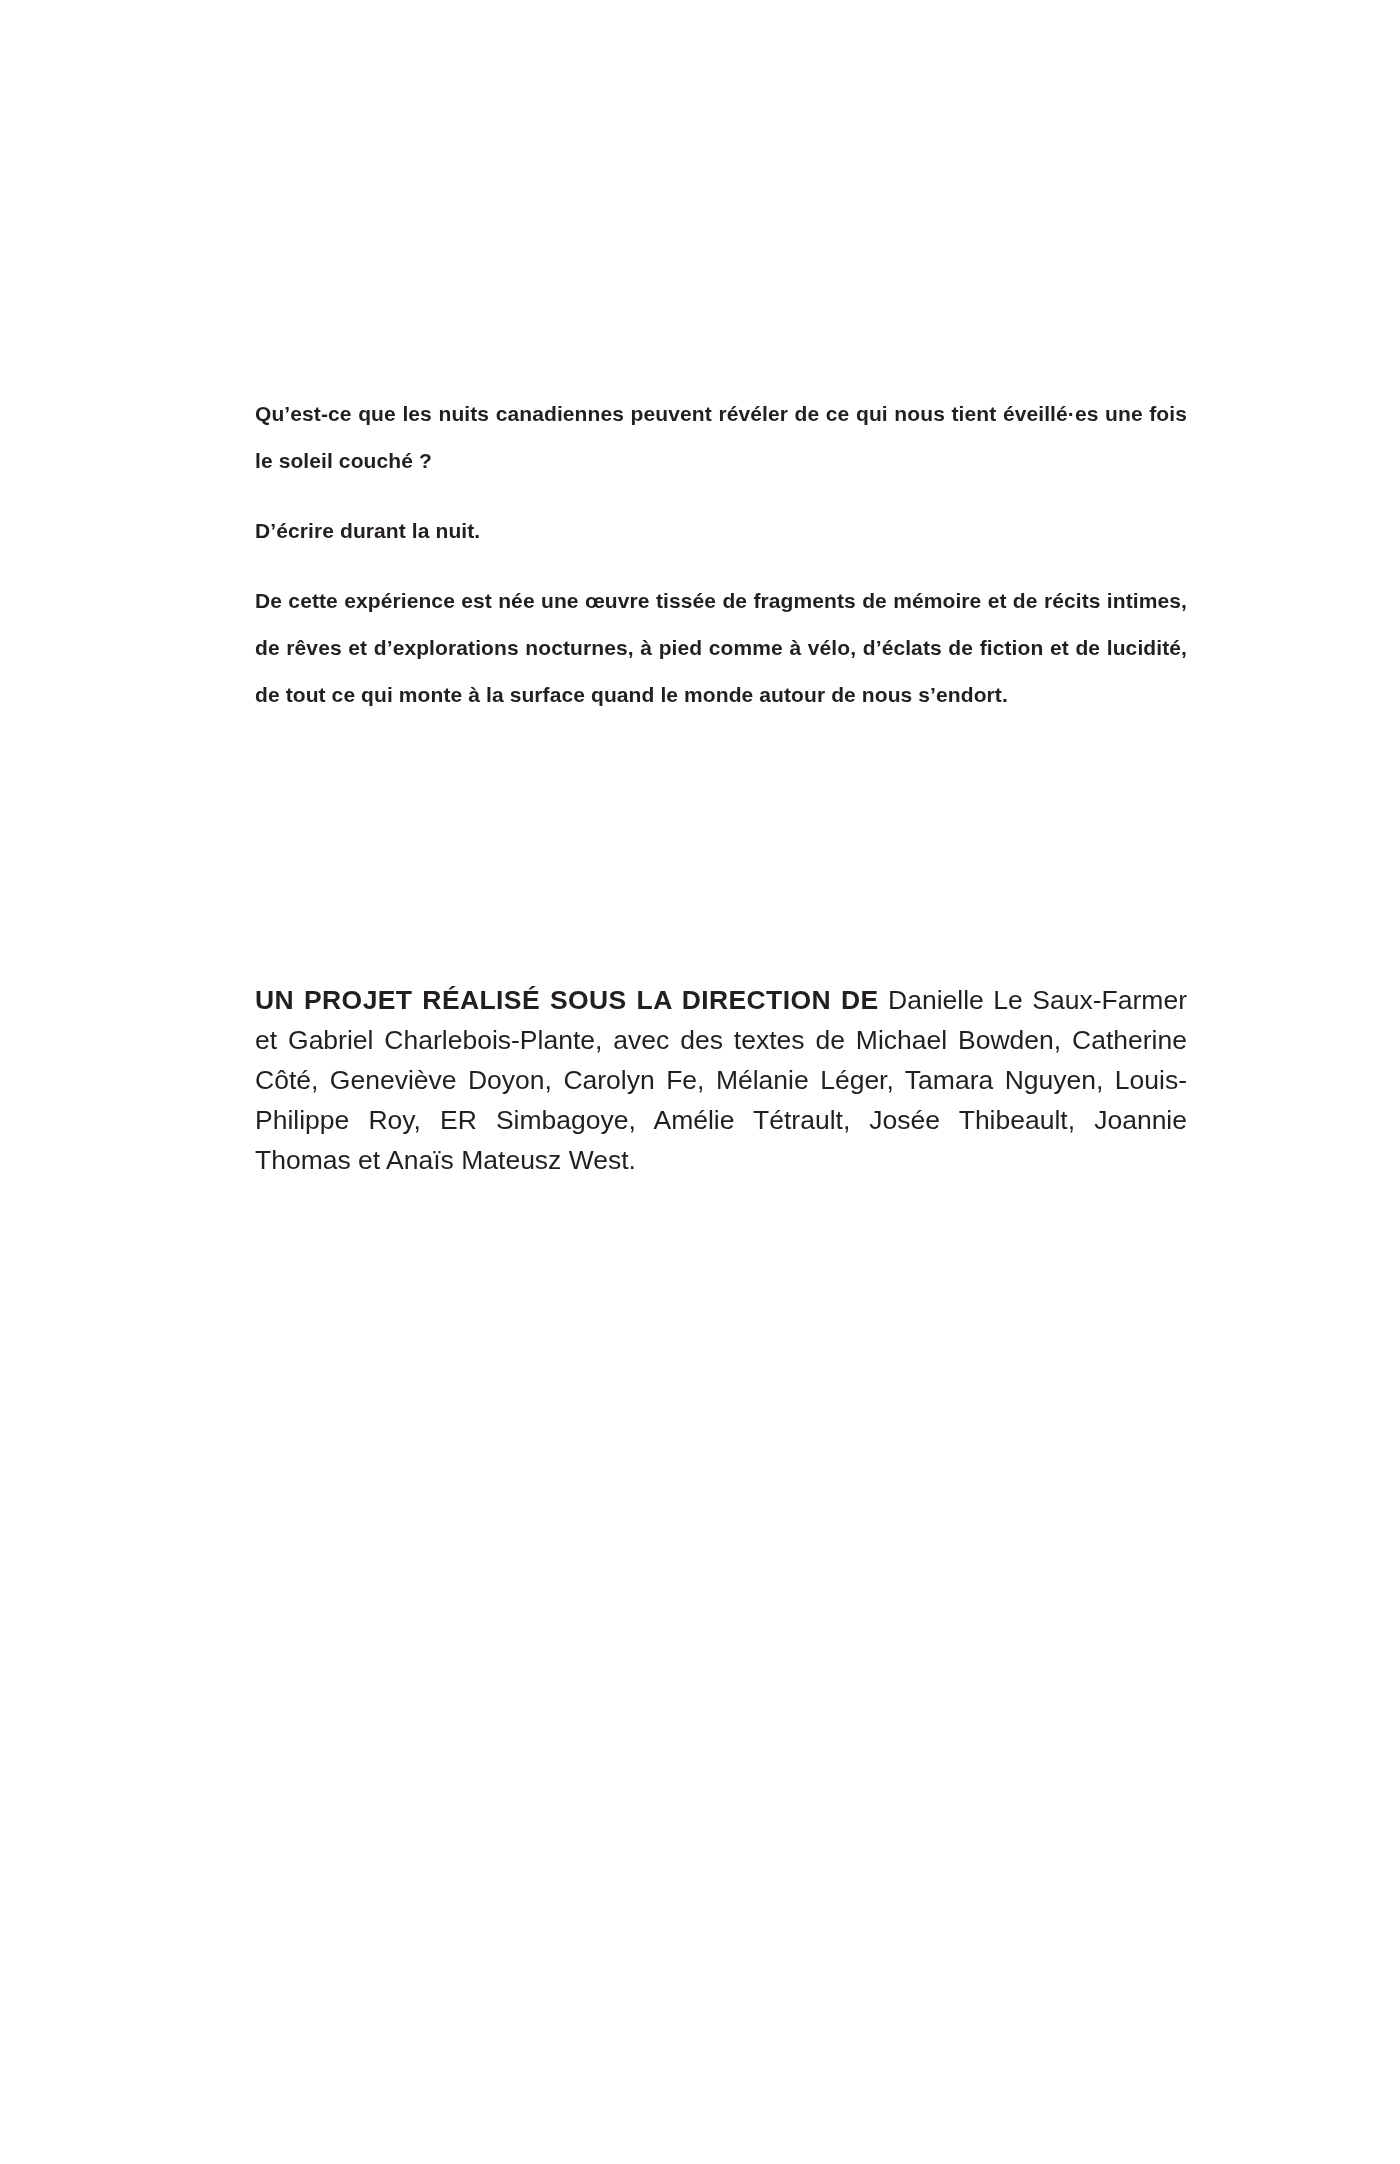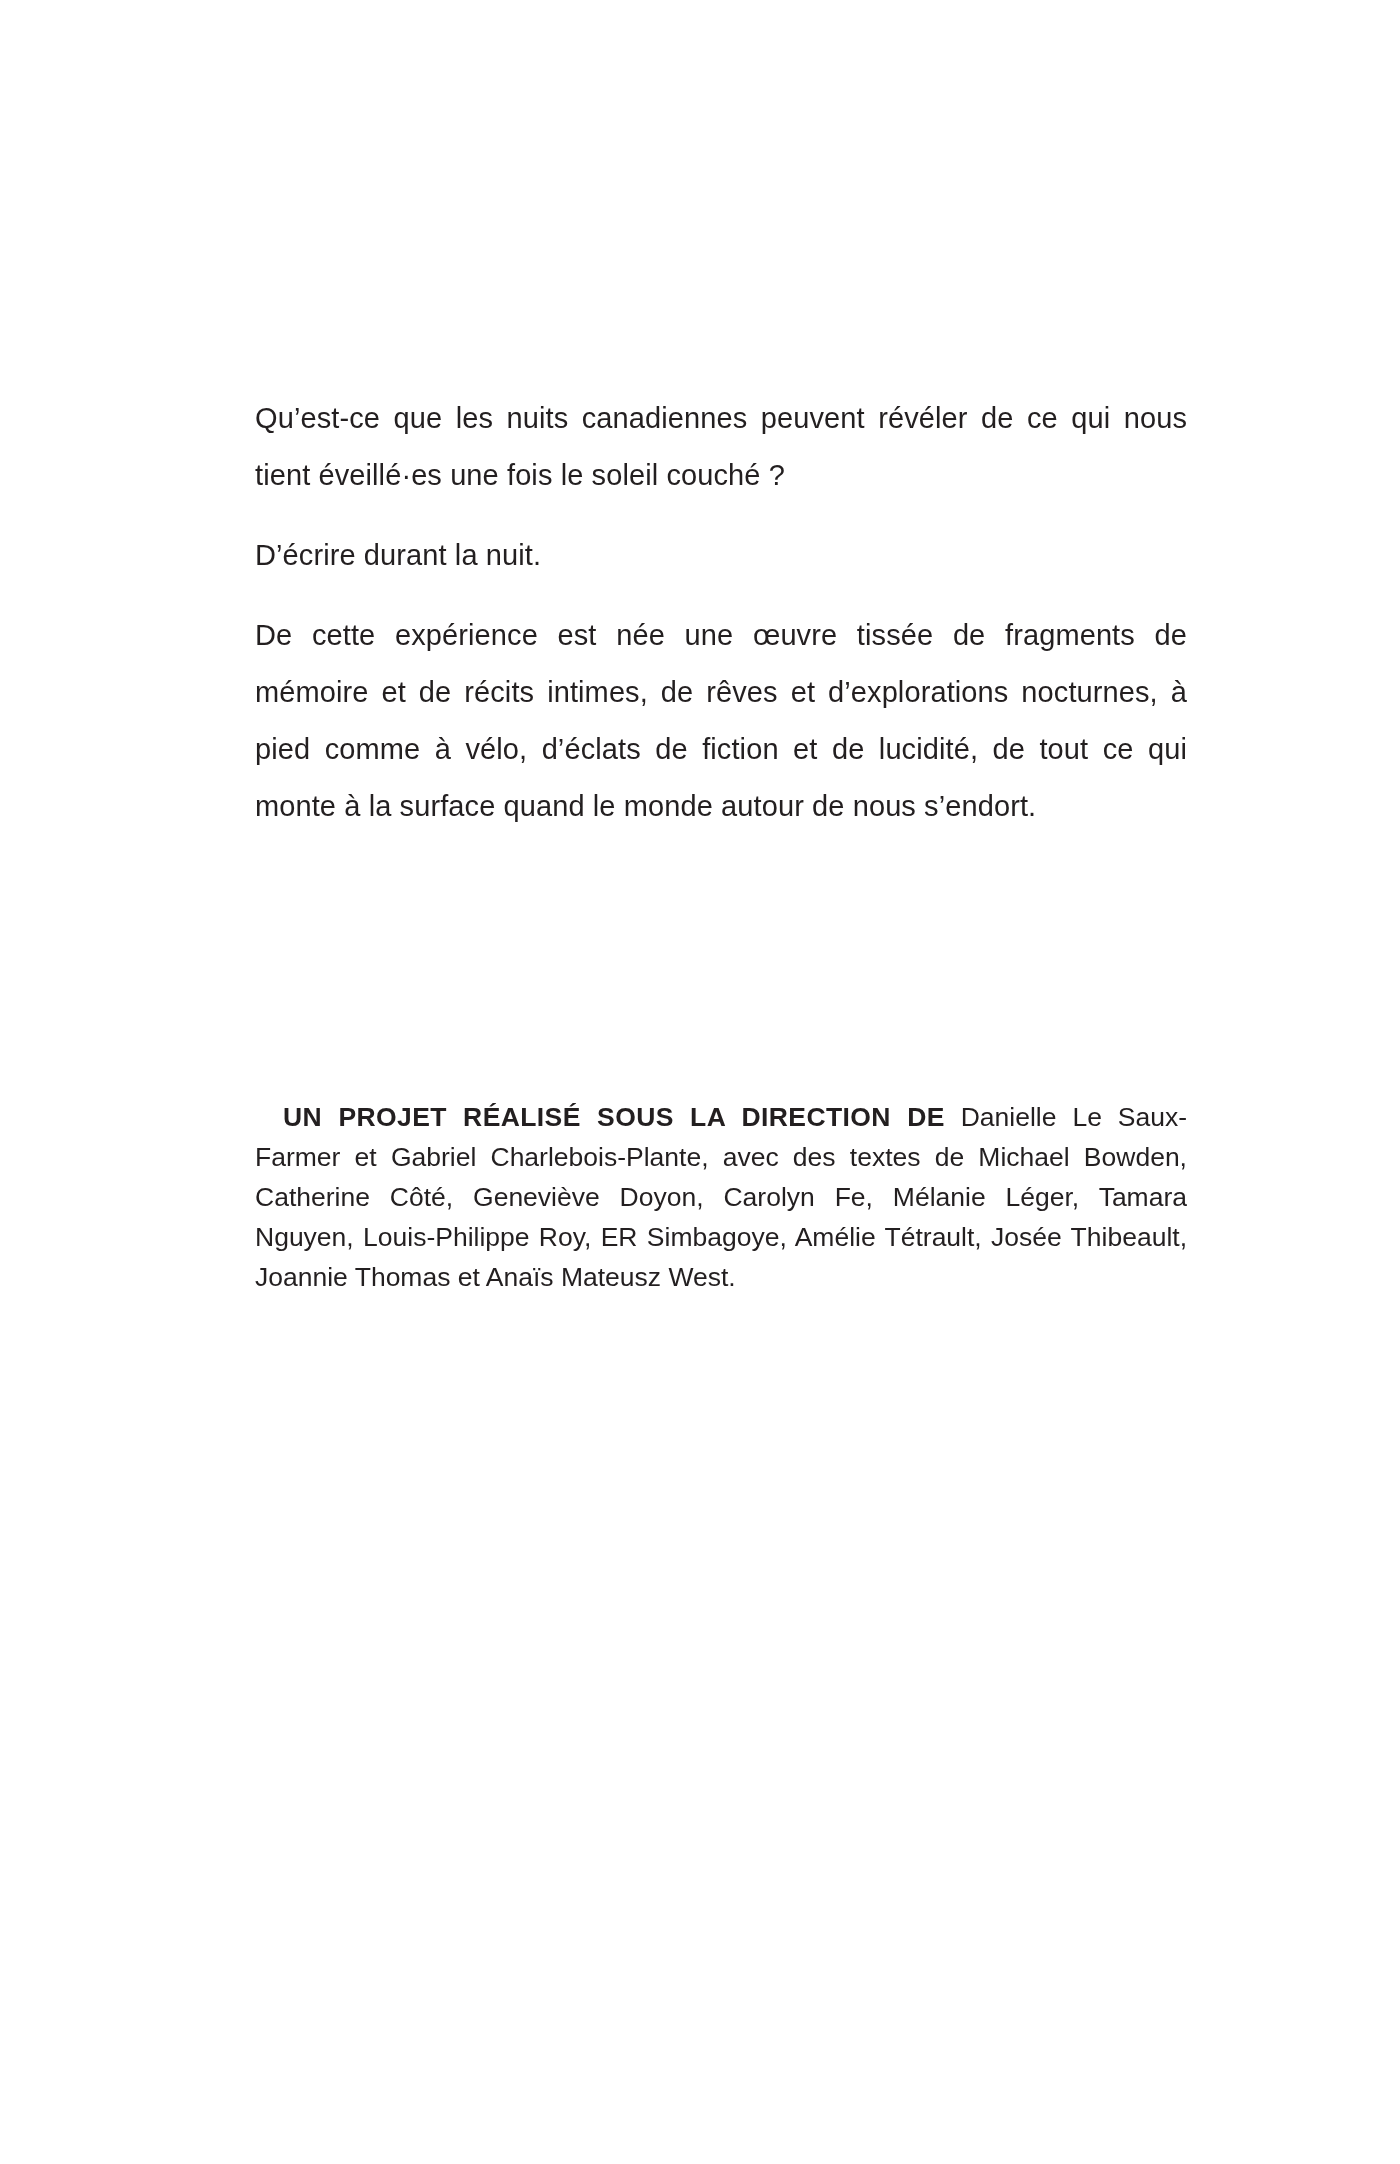--- a/index.html
+++ b/index.html
@@ -16,41 +16,41 @@
     -webkit-font-smoothing: antialiased;
   }
   .page {
     position: absolute;
     left: 255px;
     top: 390px;
     width: 932px;
   }
   .synopsis p {
     margin: 0 0 23px 0;
-    font-size: 29px;
-    line-height: 57px;
+    font-size: 21px;
+    line-height: 47px;
     text-align: justify;
     letter-spacing: 0.1px;
+    font-weight: bold;
   }
   .synopsis p:last-child {
     margin-bottom: 7px;
   }
   .credits {
     margin-top: 262px;
   }
   .credits p {
     margin: 0;
     font-size: 26.5px;
     line-height: 40px;
     text-align: justify;
   }
   .credits strong {
     font-weight: bold;
     letter-spacing: 0.4px;
-    margin-left: 28px;
   }
 </style>
 </head>
 <body>
 
 <div class="page">
 
   <div class="synopsis">
     <p>Qu’est-ce que les nuits canadiennes peuvent révéler de ce qui nous tient éveillé·es une fois le soleil couché ?</p>
     <p>D’écrire durant la nuit.</p>

